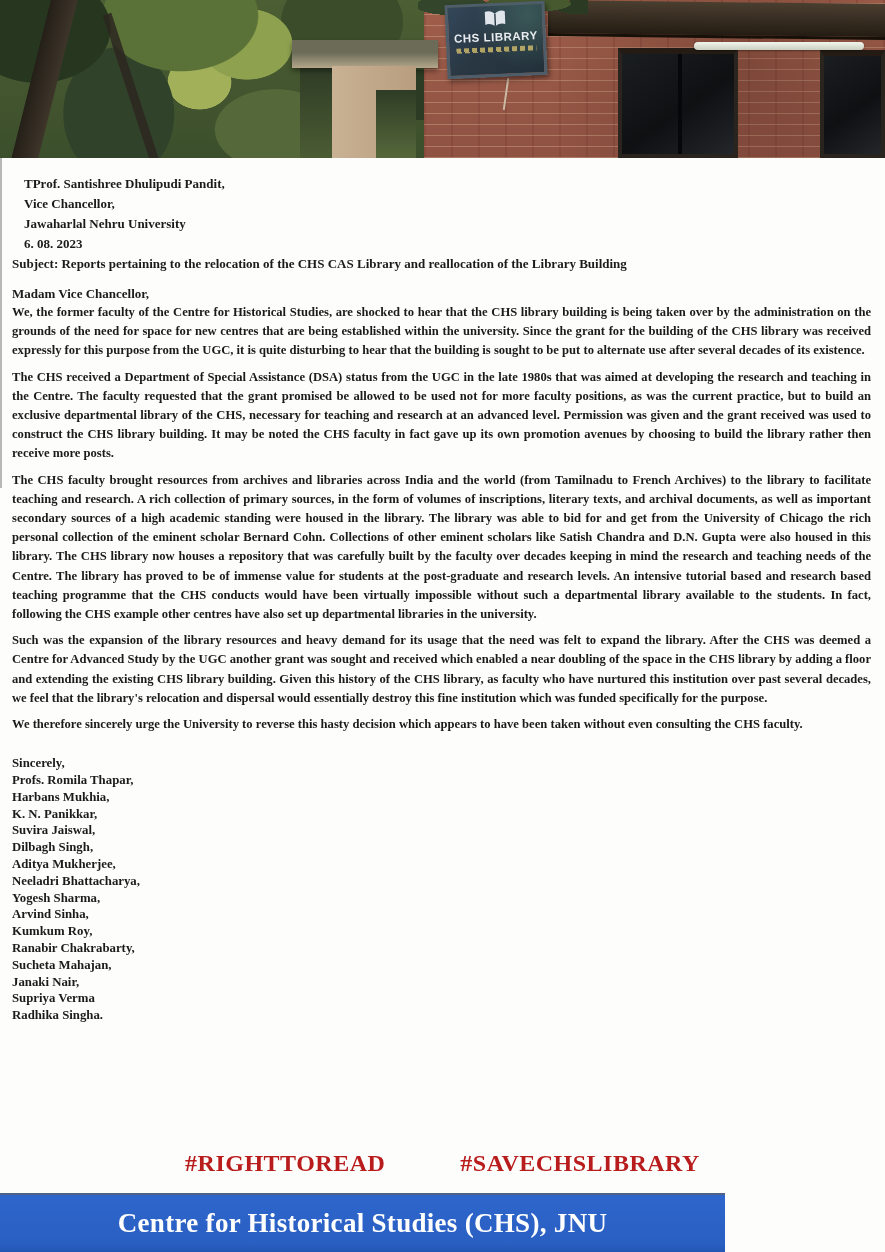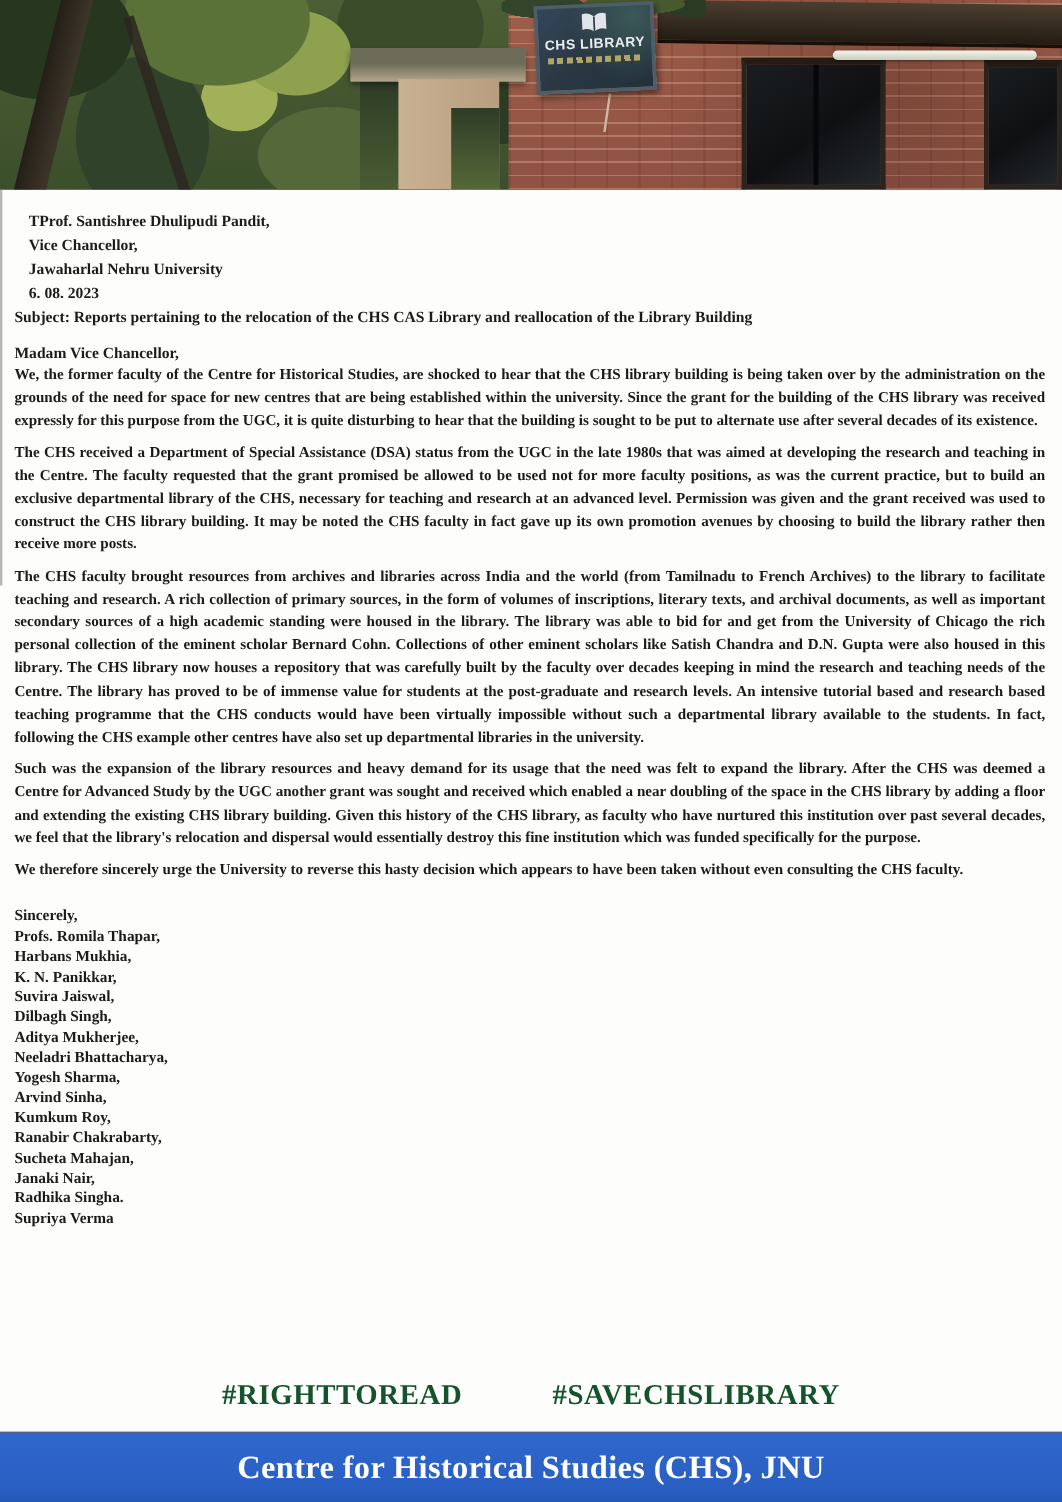--- a/index.html
+++ b/index.html
@@ -78,22 +78,22 @@
   .salutation{font-size:13px;line-height:19.5px;margin-top:10px;}
   .body-para{font-size:12.6px;line-height:19.2px;text-align:justify;margin:0 0 7px 0;}
   .body-para:first-of-type{}
   .sig-block{margin-top:21px;}
   .sig-line{font-size:12.8px;line-height:16.8px;}
 
   
   .hashtag-row{position:absolute;left:0;top:1150px;width:885px;display:flex;
     justify-content:center;gap:75px;z-index:10;}
   .hashtag{font-family:"Liberation Serif",serif;font-weight:700;font-size:24px;
-    color:#14532d;letter-spacing:.5px;}
-  .footer-bar{position:absolute;left:0;bottom:0;width:885px;height:59px;z-index:10;
+    color:#b91c1c;letter-spacing:.5px;}
+  .footer-bar{position:absolute;left:0;bottom:0;width:725px;height:59px;z-index:10;
     border-top:2px solid #4d6286;box-sizing:border-box;
     background:linear-gradient(180deg,#2e66cc 0%,#2a5fc2 85%,#2257b5 100%);
     display:flex;align-items:center;justify-content:center;}
   .footer-title{font-family:"Liberation Serif",serif;font-weight:700;font-size:27px;
     color:#ffffff;letter-spacing:.3px;}
 </style>
 </head>
 <body>
 
 <div class="page">
@@ -150,22 +150,22 @@
       <div class="sig-line">Suvira Jaiswal,</div>
       <div class="sig-line">Dilbagh Singh,</div>
       <div class="sig-line">Aditya Mukherjee,</div>
       <div class="sig-line">Neeladri Bhattacharya,</div>
       <div class="sig-line">Yogesh Sharma,</div>
       <div class="sig-line">Arvind Sinha,</div>
       <div class="sig-line">Kumkum Roy,</div>
       <div class="sig-line">Ranabir Chakrabarty,</div>
       <div class="sig-line">Sucheta Mahajan,</div>
       <div class="sig-line">Janaki Nair,</div>
+      <div class="sig-line">Supriya Verma</div>
       <div class="sig-line">Radhika Singha.</div>
-      <div class="sig-line">Supriya Verma</div>
     </div>
   </div>
 
   <div class="hashtag-row">
     <span class="hashtag">#RIGHTTOREAD</span>
     <span class="hashtag">#SAVECHSLIBRARY</span>
   </div>
 
   <div class="footer-bar">
     <span class="footer-title">Centre for Historical Studies (CHS), JNU</span>

